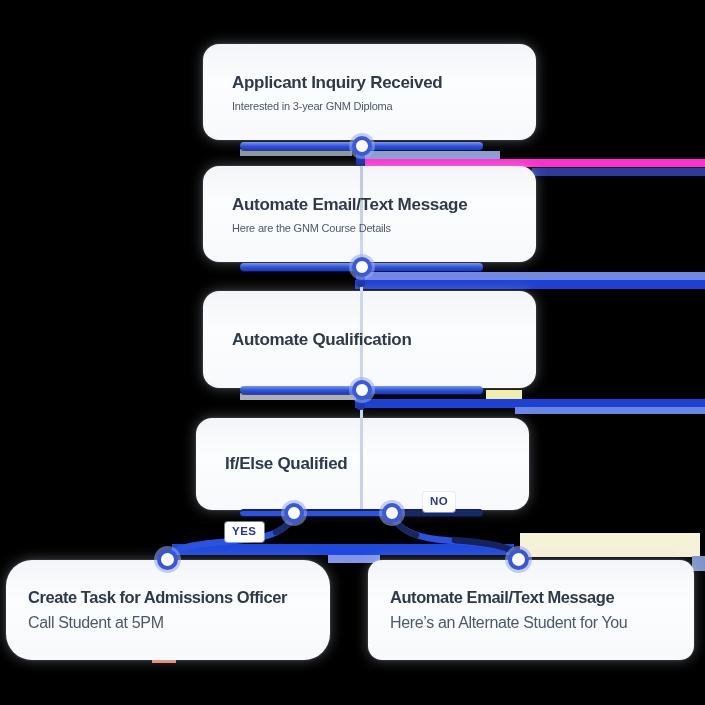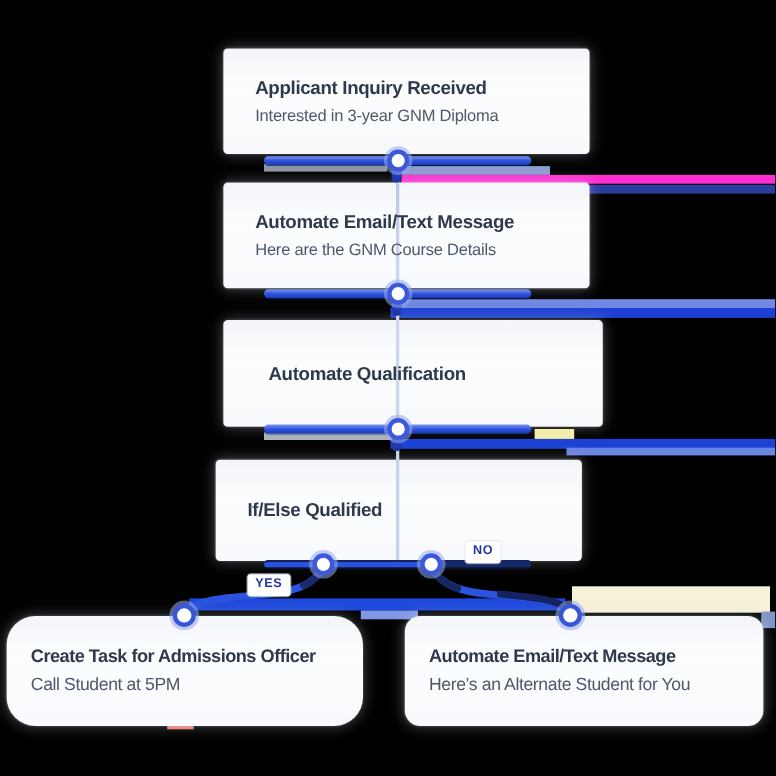--- a/index.html
+++ b/index.html
@@ -4,33 +4,33 @@
 <style>
   html,body{margin:0;padding:0;background:#000;}
   .canvas{
     position:relative;width:705px;height:705px;background:#000;overflow:hidden;
     font-family:"Liberation Sans","DejaVu Sans",sans-serif;
   }
   
   .card{
     position:absolute;
     background:linear-gradient(180deg,#f3f5f9 0%,#fcfdfe 40%,#f7f9fc 100%);
-    border-radius:4px;
+    border-radius:16px;
     box-shadow:0 0 14px rgba(205,214,232,.35),0 0 2px rgba(255,255,255,.25);
   }
   .card-inner{
     position:relative;z-index:2;height:100%;
     display:flex;flex-direction:column;justify-content:center;gap:7px;
     padding-left:29px;padding-right:10px;box-sizing:border-box;
   }
   .card-title{
     font-size:17px;font-weight:700;color:#2e3949;letter-spacing:-.3px;white-space:nowrap;
   }
   .card-subtitle{
-    font-size:15px;font-weight:400;color:#4d5868;letter-spacing:-.2px;white-space:nowrap;
+    font-size:11px;font-weight:400;color:#4d5868;letter-spacing:-.2px;white-space:nowrap;
   }
   .card-bottom .card-inner{padding-left:22px;}
   .card-bottom .card-title{font-size:16.5px;letter-spacing:-.45px;}
   .card-bottom .card-subtitle{font-size:16px;letter-spacing:-.35px;}
   
   .vline{
     position:absolute;z-index:1;left:360px;top:146px;width:3px;height:366px;
     background:linear-gradient(180deg,#b7c4e8,#cfd8ef 30%,#c7d1ec);
     border-radius:2px;
   }
@@ -91,21 +91,21 @@
     </div>
   </div>
 
   <div class="card" style="left:203px;top:166px;width:333px;height:96px;">
     <div class="card-inner">
       <div class="card-title">Automate Email/Text Message</div>
       <div class="card-subtitle">Here are the GNM Course Details</div>
     </div>
   </div>
 
-  <div class="card" style="left:203px;top:291px;width:333px;height:97px;padding-left:12px;">
+  <div class="card" style="left:203px;top:291px;width:333px;height:97px;">
     <div class="card-inner">
       <div class="card-title">Automate Qualification</div>
     </div>
   </div>
 
   <div class="card" style="left:196px;top:418px;width:333px;height:92px;">
     <div class="card-inner">
       <div class="card-title">If/Else Qualified</div>
     </div>
   </div>

